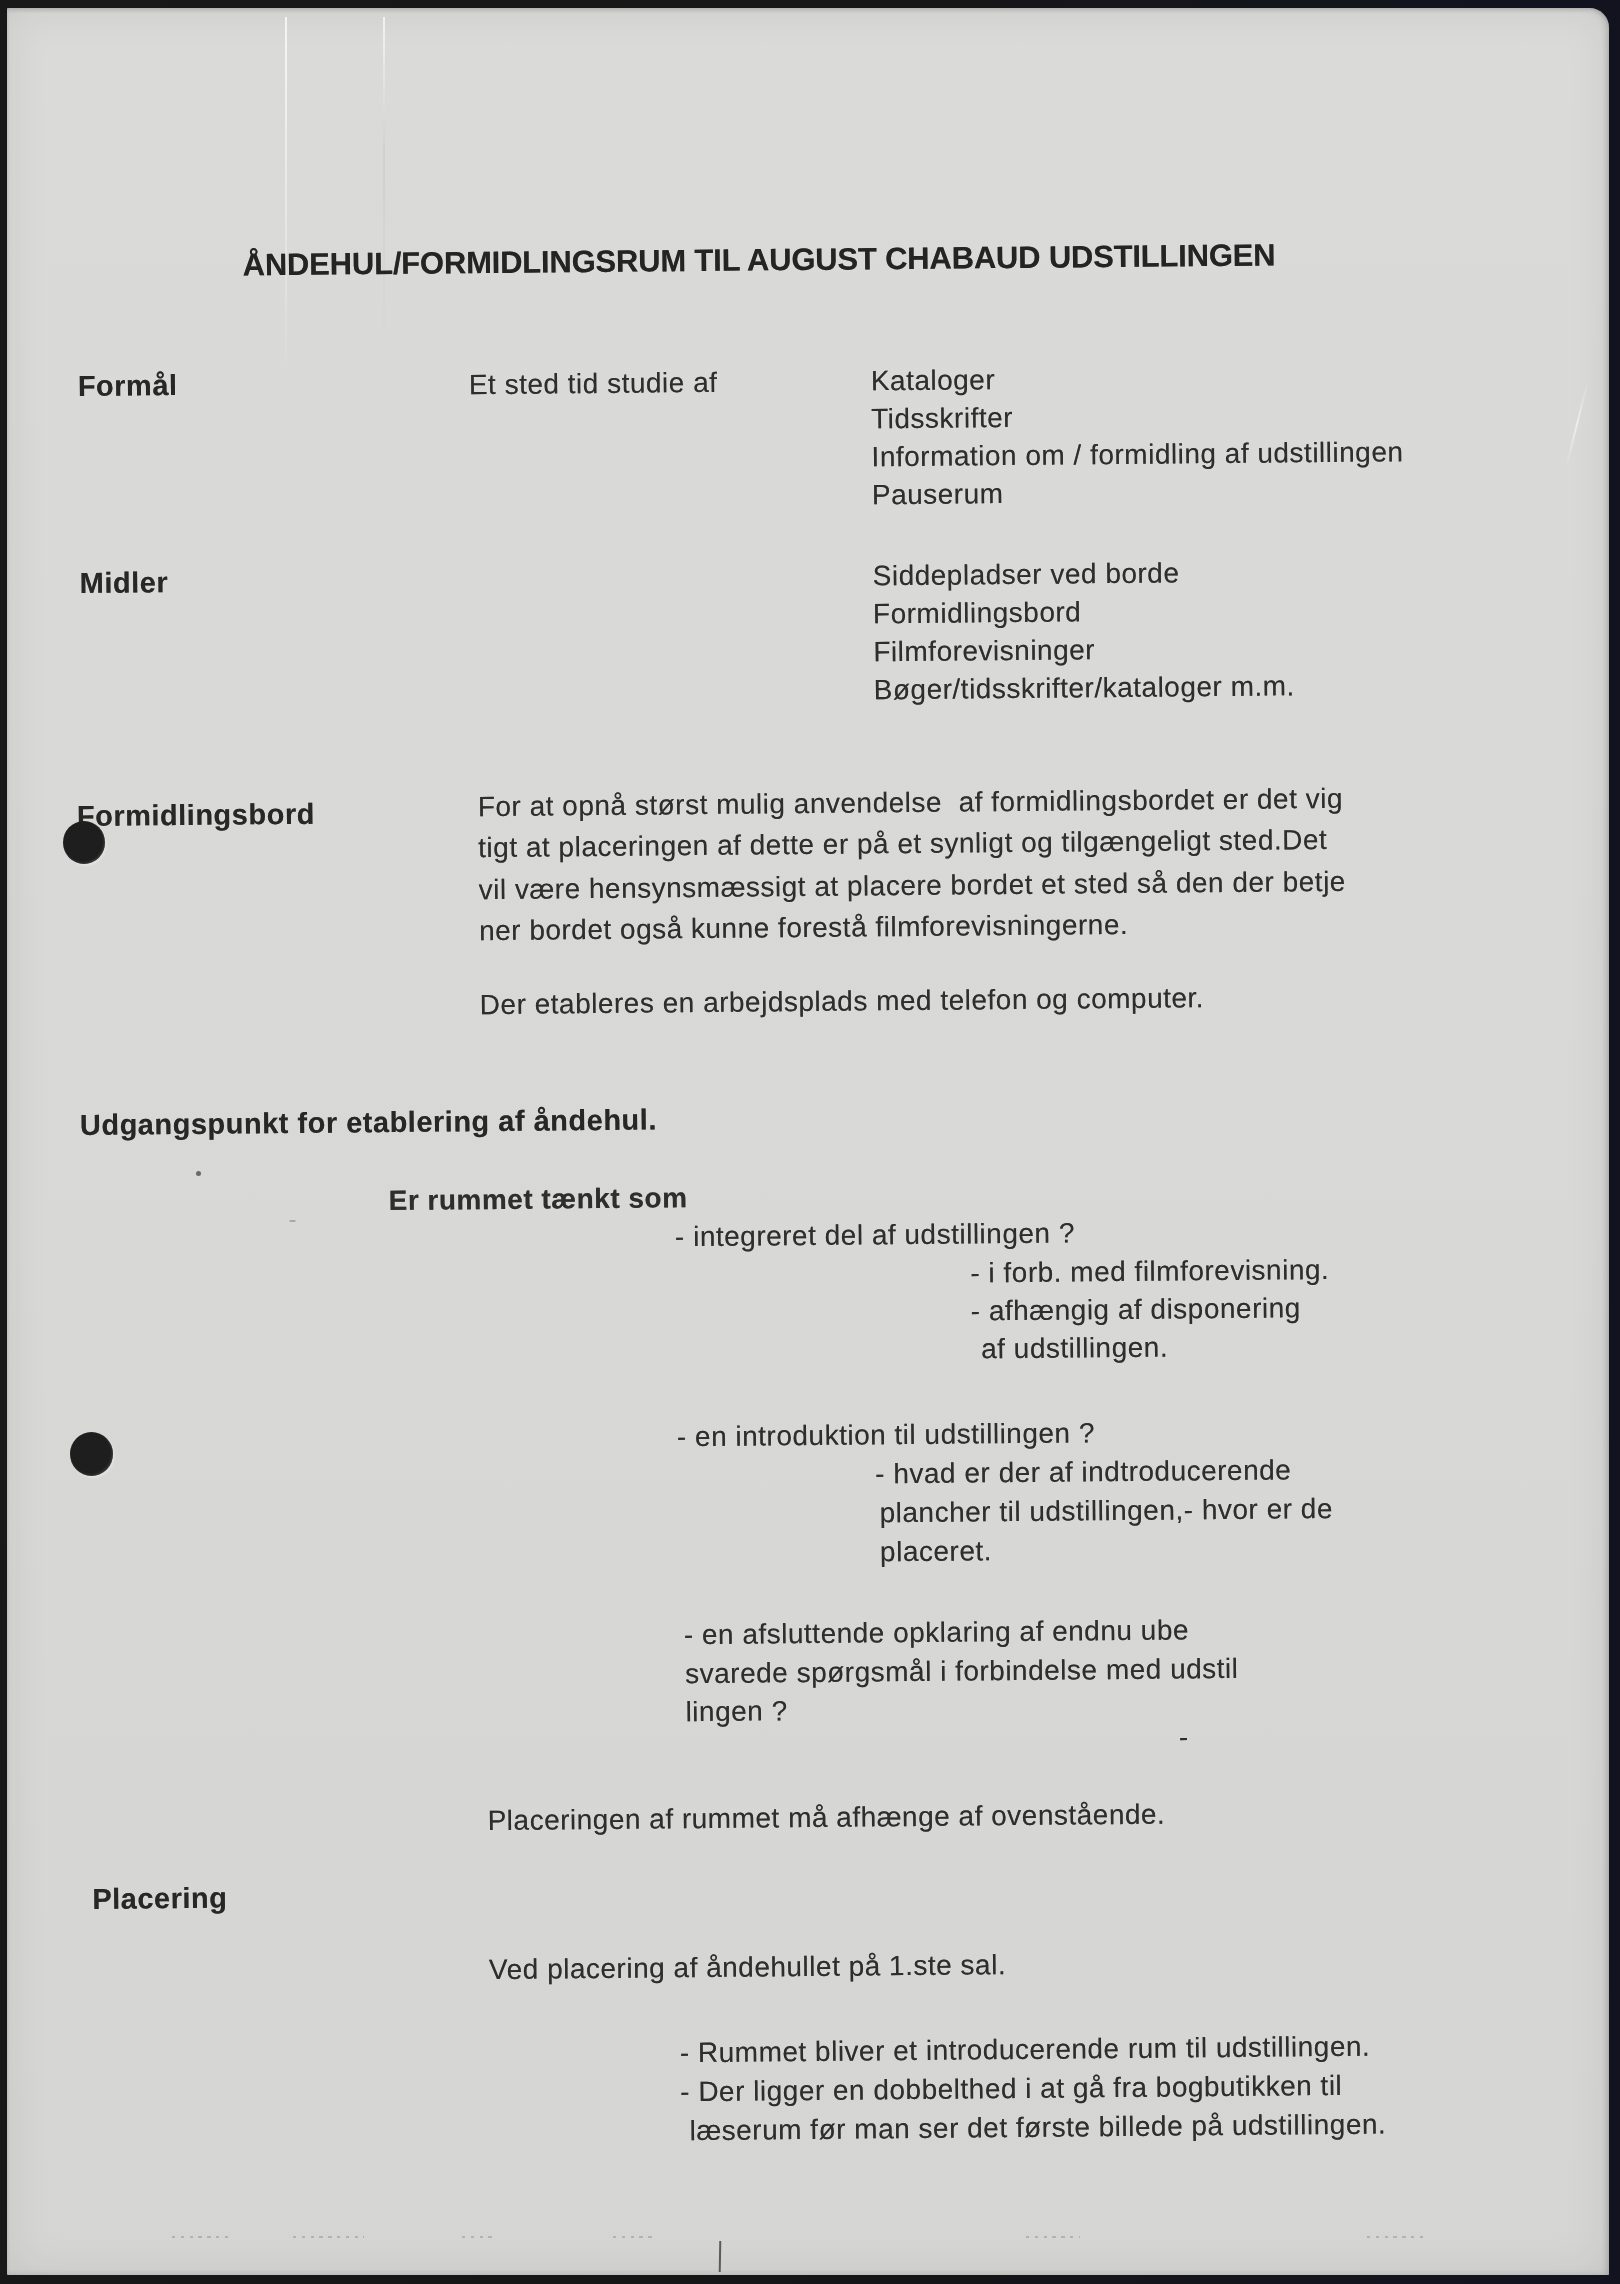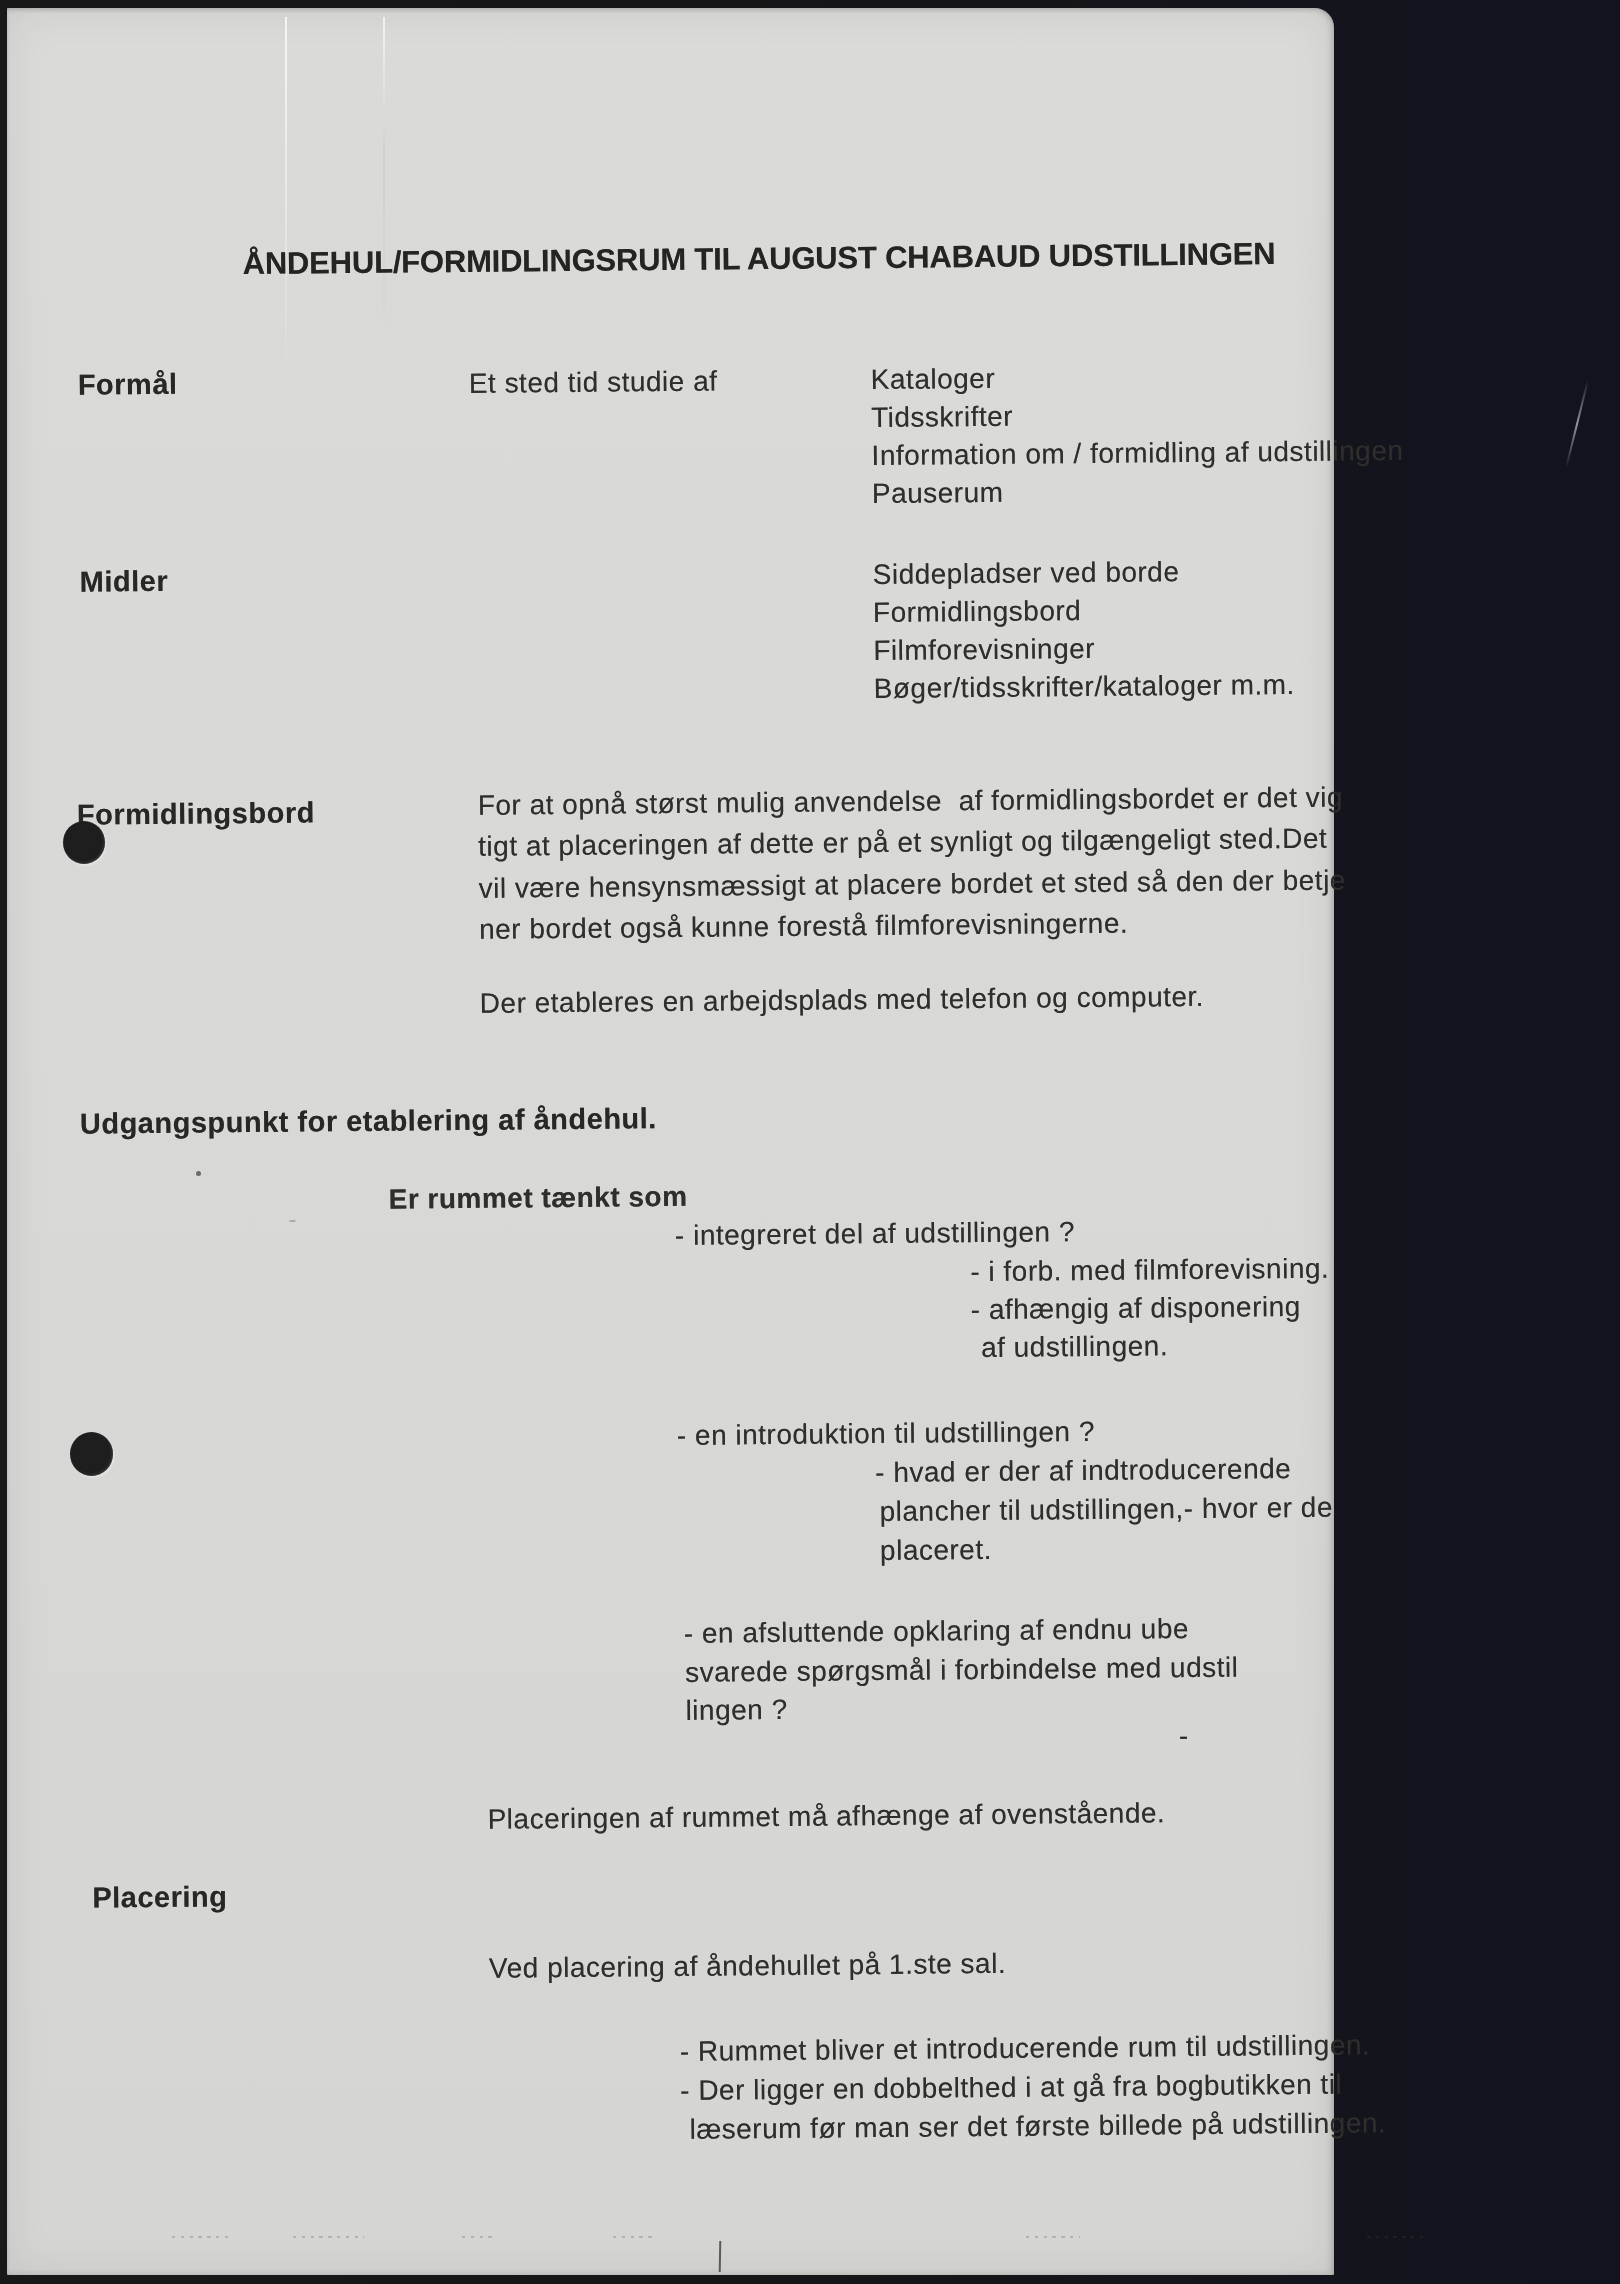--- a/index.html
+++ b/index.html
@@ -3,21 +3,21 @@
 <meta charset="utf-8">
 <style>
   html,body{margin:0;padding:0}
   body{
     width:1620px;height:2284px;
     position:relative;overflow:hidden;
     background:linear-gradient(90deg,#181818 0,#151517 55%,#131320 100%);
     font-family:"Liberation Sans","DejaVu Sans",sans-serif;
   }
   .paper{
-    position:absolute;left:6.8px;top:7.8px;width:1327px;height:2267px;
+    position:absolute;left:6.8px;top:7.8px;width:1602px;height:2267px;
     background:linear-gradient(180deg,#dadad8 0%,#d8d8d6 55%,#d5d5d3 100%);
     border-radius:1px 19.5px 1px 1px;
     box-shadow:inset 0 0 44px rgba(0,0,0,.08), inset -2.9px 0 6.8px rgba(0,0,0,.14), inset 0 1.9px 3.9px rgba(0,0,0,.10);
   }
   .text-layer{
     position:absolute;inset:0;
     transform:rotate(-0.55deg);
     transform-origin:50% 45%;
   }
   .ln{

